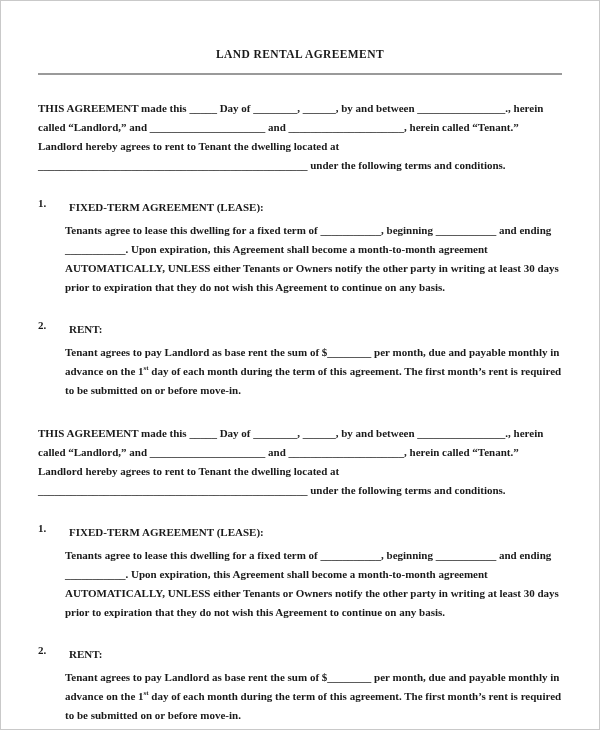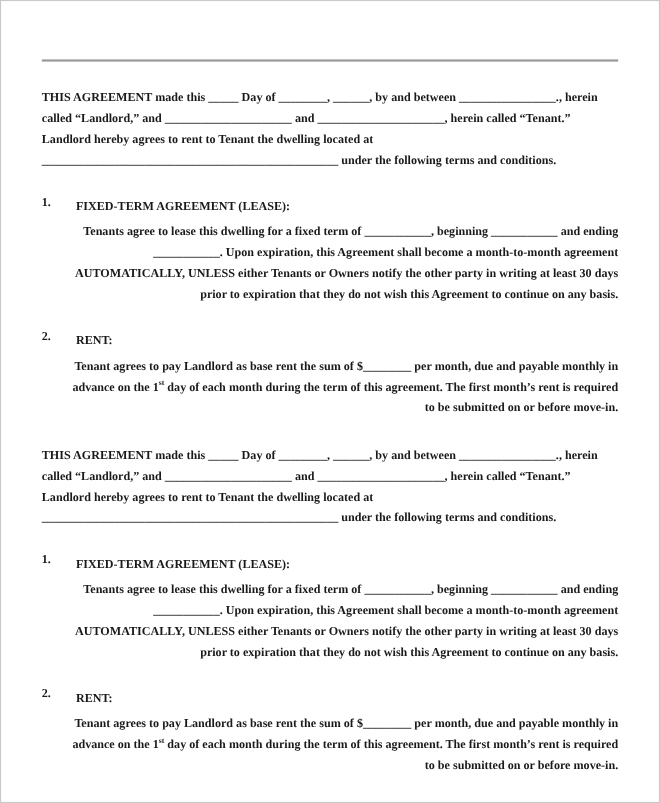--- a/index.html
+++ b/index.html
@@ -50,37 +50,37 @@
     width: 27px;
   }
   .section-content {
     flex: 1;
   }
   .section-heading {
     margin: 4px;
   }
   .section-body {
     margin: 0;
-    text-align: right;
   }
   .block-second {
     margin-top: 9px;
   }
   sup {
     font-size: 7px;
     line-height: 0;
     vertical-align: super;
   }
 </style>
 </head>
 <body>
 
 <div class="page">
 
   <div class="doc-header">
+    <div class="doc-title">LAND RENTAL AGREEMENT</div>
     <hr class="title-rule">
   </div>
 
   <section>
     <p class="intro">THIS AGREEMENT made this _____ Day of ________, ______, by and between ________________., herein called “Landlord,” and _____________________ and _____________________, herein called “Tenant.”  Landlord hereby agrees to rent to Tenant the dwelling located at _________________________________________________ under the following terms and conditions.</p>
 
     <div class="section">
       <div class="section-number">1.</div>
       <div class="section-content">
         <div class="section-heading">FIXED-TERM AGREEMENT (LEASE):</div>

